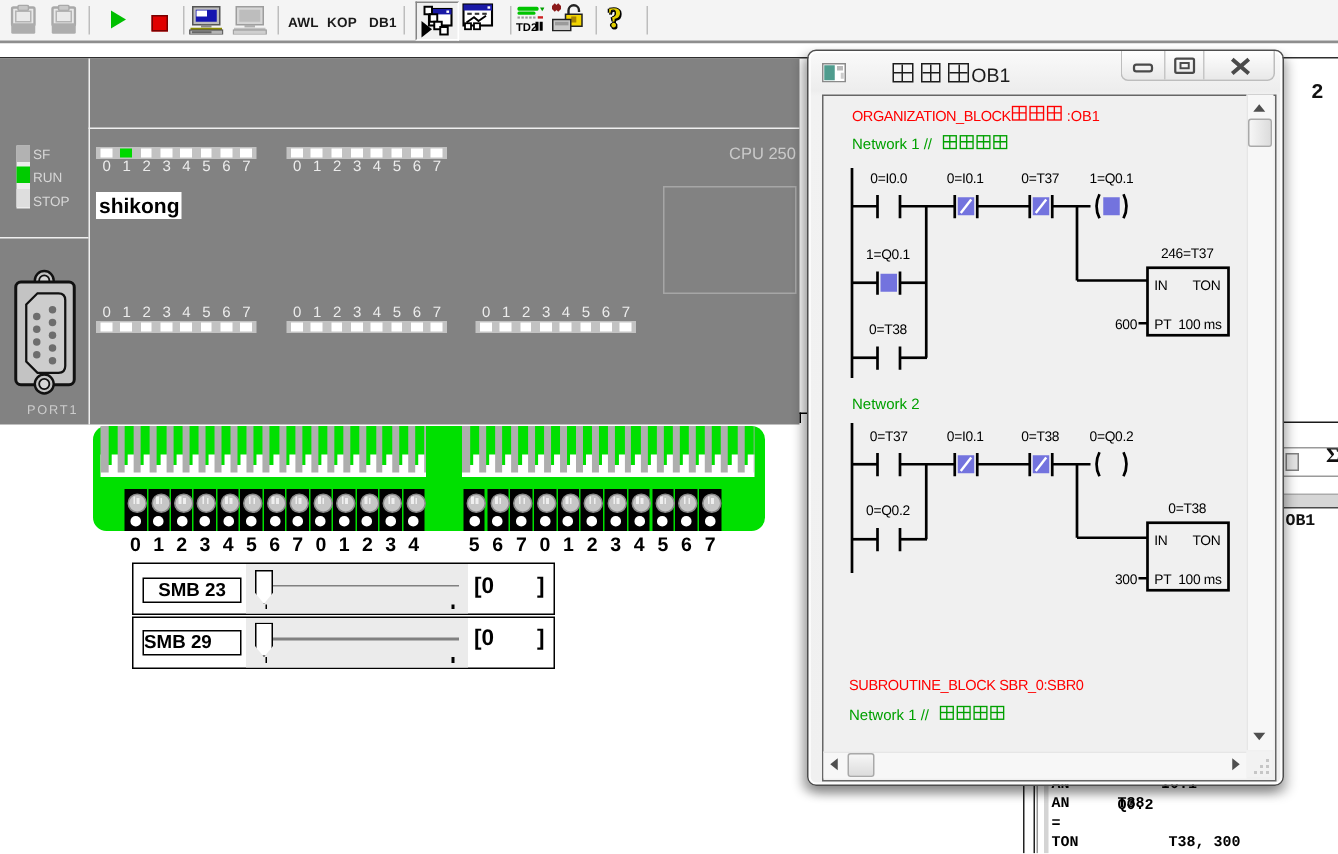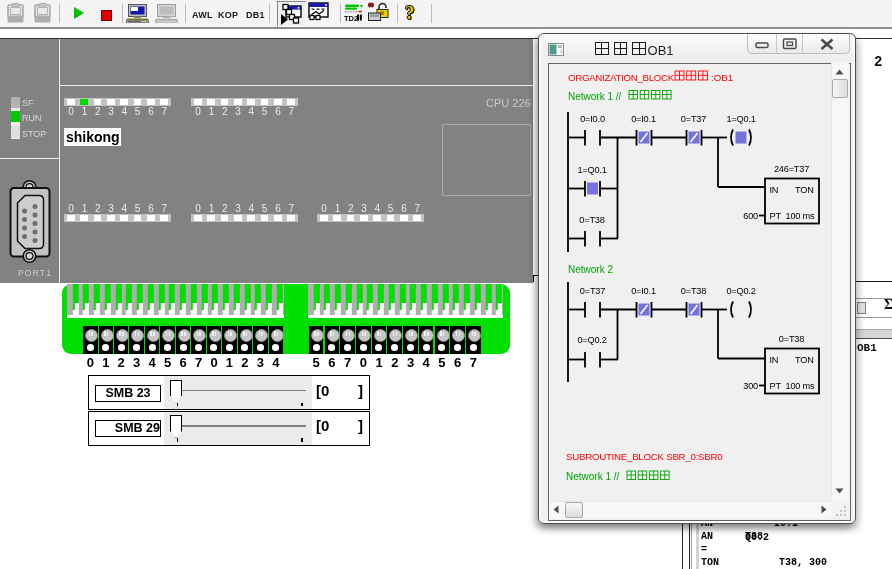--- a/index.html
+++ b/index.html
@@ -125,21 +125,21 @@
           <circle cx="30" cy="65.5" r="2.5"></circle>
 <circle cx="19.5" cy="36" r="2.5"></circle>
           <circle cx="19.5" cy="44.5" r="2.5"></circle>
           <circle cx="19.5" cy="53" r="2.5"></circle>
           <circle cx="19.5" cy="61.5" r="2.5"></circle>
 </g>
 <circle cx="24.5" cy="81" r="6.3" fill="#c3c3c3" stroke="#111" stroke-width="1.6"></circle>
 <circle cx="24.5" cy="81" r="3.4" fill="#d8d8d8" stroke="#111" stroke-width="1.2"></circle>
 </svg></div>
 <div class="a" style="left:18px;top:267.5px;font:8.5px Liberation Sans,sans-serif;color:#cccccc;letter-spacing:1.2px">PORT1</div>
-<div class="a" style="left:486px;top:97px;font:11px Liberation Sans,sans-serif;color:#c9c9c9">CPU 226</div>
+<div class="a" style="left:486px;top:97px;font:11px Liberation Sans,sans-serif;color:#c9c9c9">CPU 250</div>
 <div class="a" style="left:442px;top:124px;width:87px;height:70px;border:1px solid #a6a6a6"></div>
 <div class="a" style="left:64px;top:98px;width:107px;height:7.5px;background:#c2c2c2">
       <div class="a" style="left:3.0px;top:1px;width:7.8px;height:5.5px;background:#ffffff"></div>
       <div class="a" style="left:16.3px;top:1px;width:7.8px;height:5.5px;background:#00d800"></div>
       <div class="a" style="left:29.6px;top:1px;width:7.8px;height:5.5px;background:#ffffff"></div>
       <div class="a" style="left:42.9px;top:1px;width:7.8px;height:5.5px;background:#ffffff"></div>
       <div class="a" style="left:56.2px;top:1px;width:7.8px;height:5.5px;background:#ffffff"></div>
       <div class="a" style="left:69.5px;top:1px;width:7.8px;height:5.5px;background:#ffffff"></div>
       <div class="a" style="left:82.8px;top:1px;width:7.8px;height:5.5px;background:#ffffff"></div>
       <div class="a" style="left:96.1px;top:1px;width:7.8px;height:5.5px;background:#ffffff"></div>
@@ -417,21 +417,21 @@
       <div class="a" style="left:6px;top:8.5px;width:64px;height:15px;border:1.4px solid #000;font:bold 12.5px Liberation Sans,sans-serif;text-align:center;line-height:15px">SMB 23</div>
       <div class="a" style="left:86.5px;top:13.5px;width:130px;height:1.8px;background:#808080"></div>
       <div class="a" style="left:81px;top:3.5px;width:10px;height:21px;background:#fff;border:1.4px solid #000;clip-path:polygon(0 0,100% 0,100% 68%,50% 100%,0 68%)"></div>
       <div class="a" style="left:87.5px;top:26.5px;width:1.5px;height:3.5px;background:#000"></div>
       <div class="a" style="left:212px;top:26.5px;width:1.5px;height:3.5px;background:#000"></div>
       <div class="a" style="left:227px;top:5.5px;font:bold 15px 'Liberation Sans',sans-serif">[0</div>
       <div class="a" style="left:269px;top:5.5px;font:bold 15px 'Liberation Sans',sans-serif">]</div>
     </div>
 <div class="a" style="left:88px;top:410.5px;width:280px;height:33px;border:1.5px solid #000;background:#fff">
       <div class="a" style="left:74.5px;top:0;width:148px;height:33px;background:#ebebeb"></div>
-      <div class="a" style="left:6px;top:8.5px;width:64px;height:15px;border:1.4px solid #000;font:bold 12.5px Liberation Sans,sans-serif;text-align:right;line-height:15px">SMB 29</div>
+      <div class="a" style="left:6px;top:8.5px;width:64px;height:15px;border:1.4px solid #000;font:bold 12.5px Liberation Sans,sans-serif;text-align:left;line-height:15px">SMB 29</div>
       <div class="a" style="left:86.5px;top:13.5px;width:130px;height:1.8px;background:#808080"></div>
       <div class="a" style="left:81px;top:3.5px;width:10px;height:21px;background:#fff;border:1.4px solid #000;clip-path:polygon(0 0,100% 0,100% 68%,50% 100%,0 68%)"></div>
       <div class="a" style="left:87.5px;top:26.5px;width:1.5px;height:3.5px;background:#000"></div>
       <div class="a" style="left:212px;top:26.5px;width:1.5px;height:3.5px;background:#000"></div>
       <div class="a" style="left:227px;top:5.5px;font:bold 15px 'Liberation Sans',sans-serif">[0</div>
       <div class="a" style="left:269px;top:5.5px;font:bold 15px 'Liberation Sans',sans-serif">]</div>
     </div>
 <div class="a" style="left:856px;top:281px;width:36px;height:1.2px;background:#1a1a1a"></div>
 <div class="a" style="left:874px;top:54px;font:bold 14px Liberation Mono,monospace;color:#111">2</div>
 <div class="a" style="left:856px;top:298px;width:36px;height:1px;background:#9a9a9a"></div>

